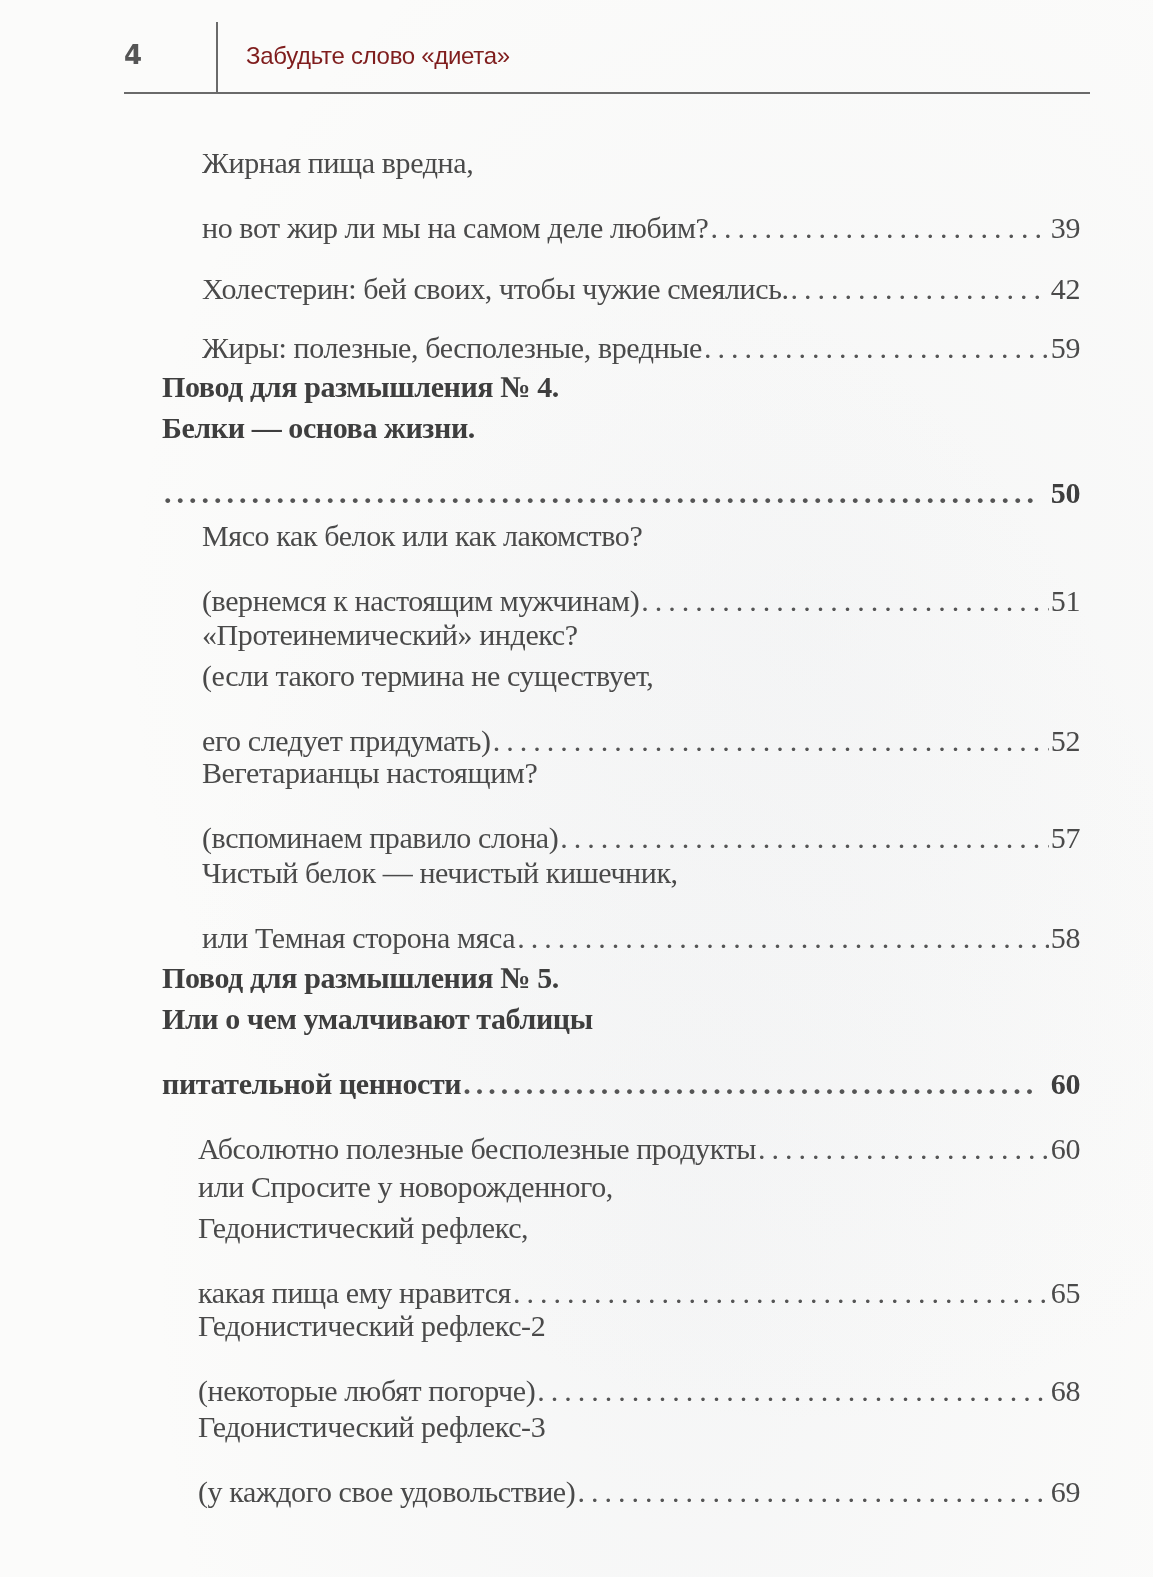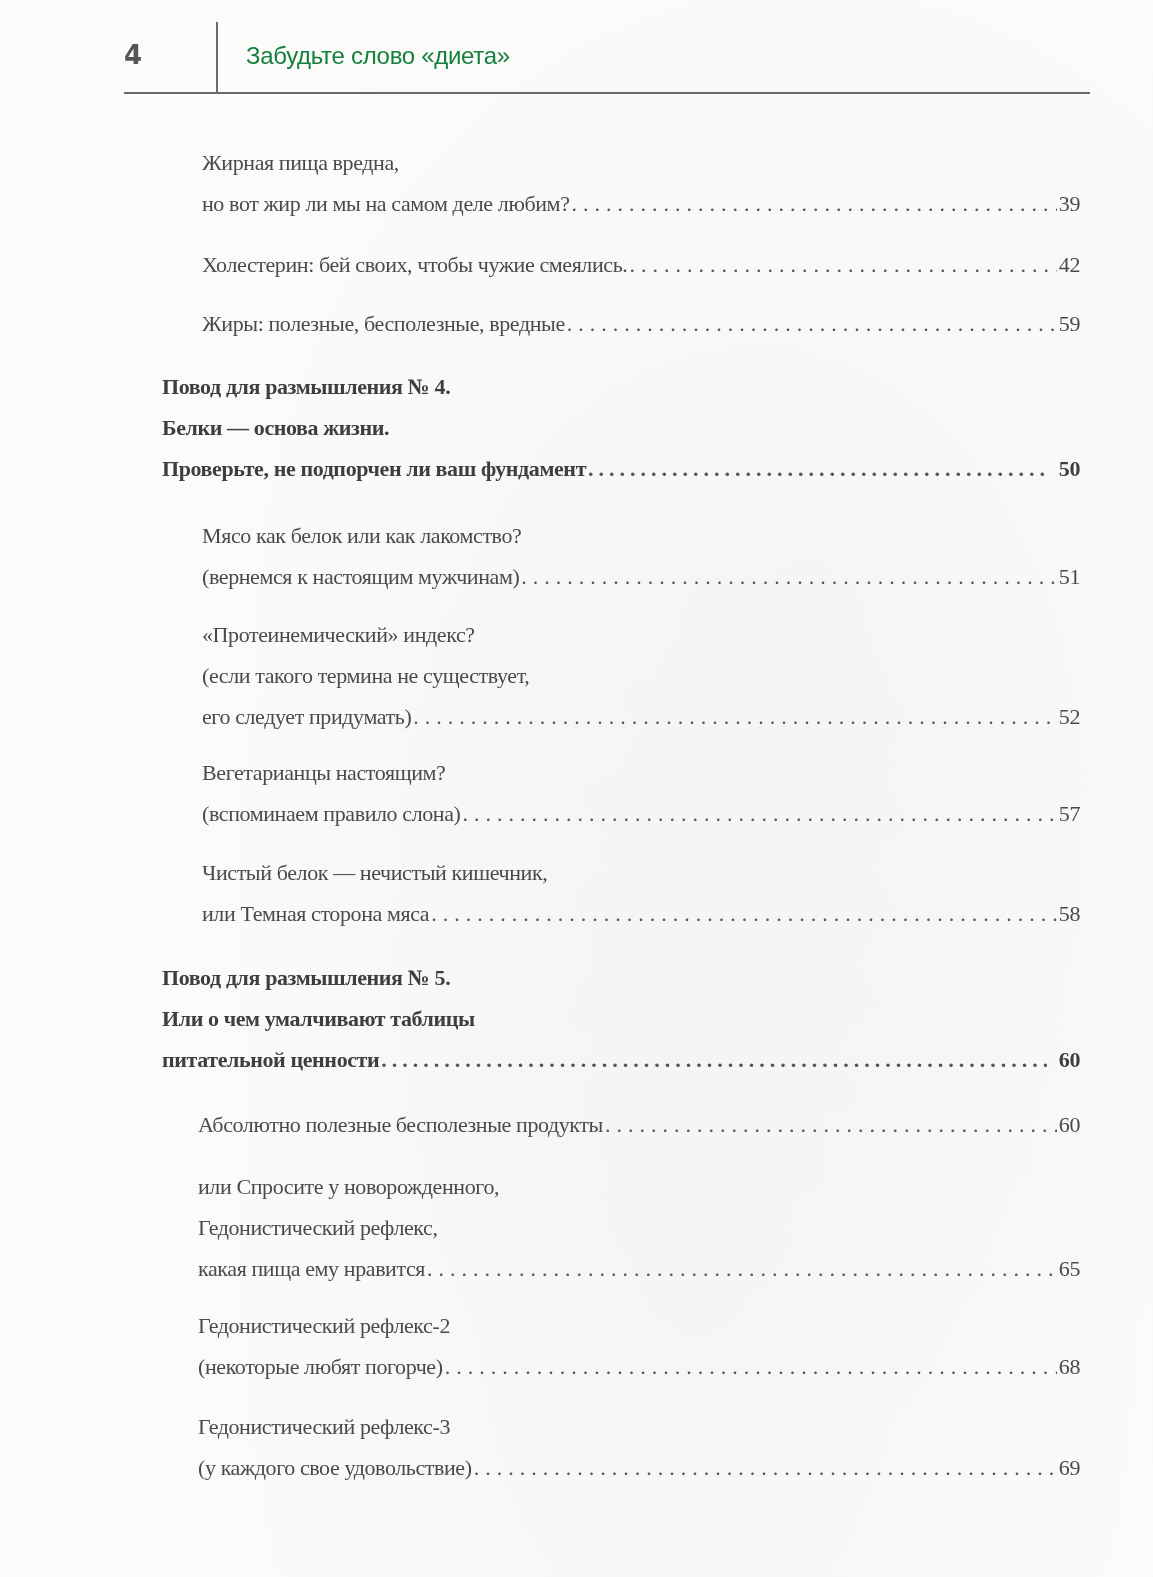--- a/index.html
+++ b/index.html
@@ -22,33 +22,33 @@
   .header .pagenum {
     position: absolute; left: 0; top: 40px;
     font-family: "DejaVu Sans", sans-serif; font-weight: bold;
     font-size: 26px; color: #555;
   }
   .header .vrule {
     position: absolute; left: 92px; top: 22px; width: 2px; height: 72px; background: #6a6a6a;
   }
   .header .title {
     position: absolute; left: 122px; top: 42px;
-    font-family: "Liberation Sans", sans-serif; font-size: 24px; color: #15803d;
+    font-family: "Liberation Sans", sans-serif; font-size: 24px; color: #7f1d1d;
     letter-spacing: -0.3px;
   }
   .header .hrule {
     position: absolute; left: 0; top: 92px; width: 966px; height: 2px; background: #6a6a6a;
   }
 
   .toc { position: absolute; left: 0; top: 0; width: 1153px; }
-  .entry { position: absolute; font-size: 22px; line-height: 41px; letter-spacing: -0.4px; }
+  .entry { position: absolute; font-size: 30px; line-height: 41px; letter-spacing: -0.4px; }
   .entry.sub { left: 202px; width: 878px; }
   .entry.main { left: 162px; width: 918px; font-weight: bold; color: #3e3e3e; }
   .entry .line { display: block; white-space: nowrap; }
-  .entry .last { display: flex; align-items: baseline; }
+  .entry .last { display: flex; align-items: baseline; margin-top: 24px; }
   .entry .last .txt { white-space: nowrap; flex: 0 0 auto; }
   .entry .last .dots {
     flex: 1 1 auto; overflow: hidden; white-space: nowrap;
     margin: 0 2px; color: #555; letter-spacing: 6px; font-weight: normal;
   }
   .entry.main .last .dots { font-weight: bold; letter-spacing: 5px; }
   .entry .last .page { flex: 0 0 auto; white-space: nowrap; text-align: right; }
   .entry.main .last .page { margin-left: 10px; }
 </style>
 </head>
@@ -87,21 +87,20 @@
       <span class="txt">Жиры: полезные, бесполезные, вредные</span>
       <span class="dots">................................................................................</span>
       <span class="page">59</span>
     </span>
   </div>
 
   <div class="entry main" style="top:366px">
     <span class="line">Повод для размышления № 4.</span>
     <span class="line">Белки — основа жизни.</span>
     <span class="last">
-      <span class="txt">Проверьте, не подпорчен ли ваш фундамент</span>
       <span class="dots">................................................................................</span>
       <span class="page">50</span>
     </span>
   </div>
 
   <div class="entry sub" style="top:515px">
     <span class="line">Мясо как белок или как лакомство?</span>
     <span class="last">
       <span class="txt">(вернемся к настоящим мужчинам)</span>
       <span class="dots">................................................................................</span>

